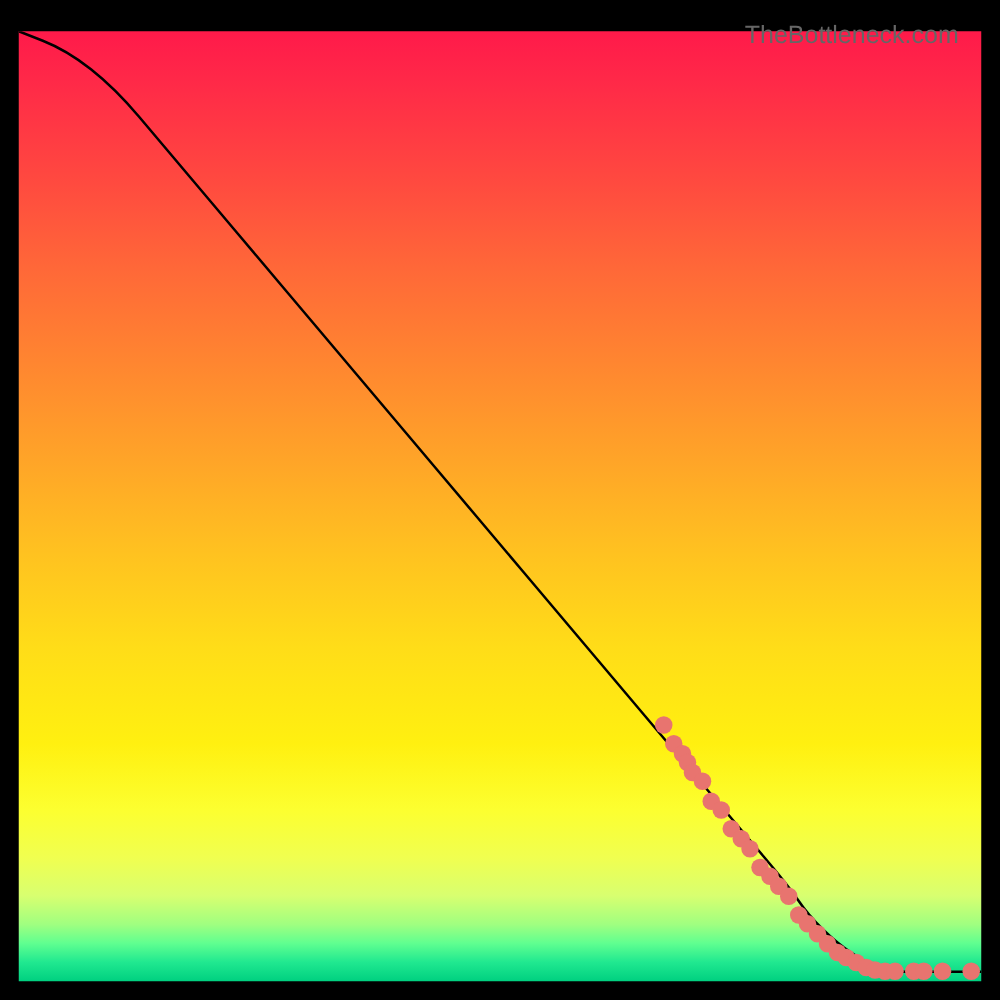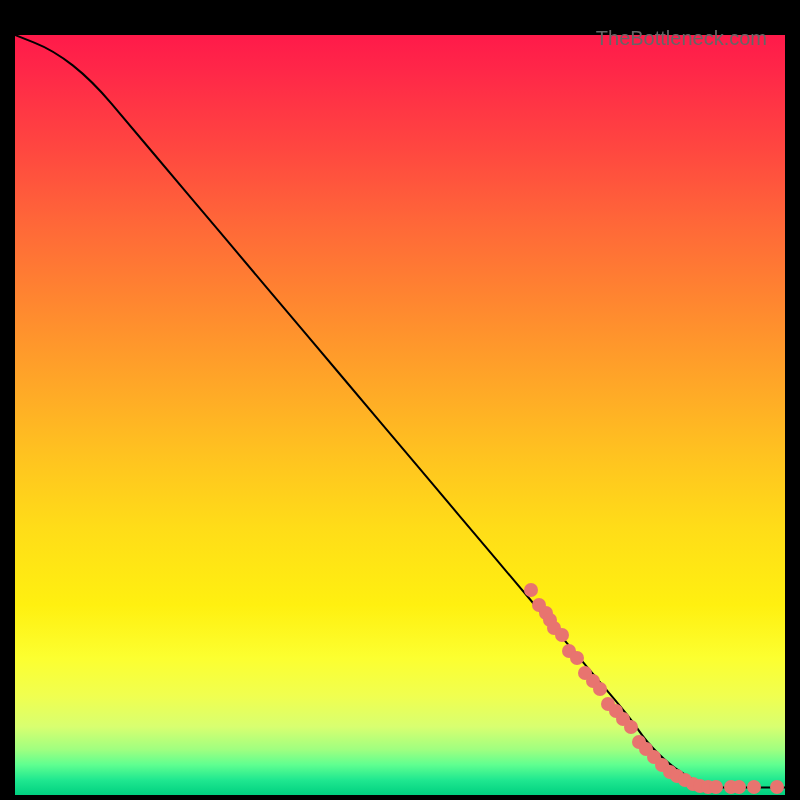--- a/index.html
+++ b/index.html
@@ -9,21 +9,21 @@
     }
     body {
       width: 800px;
       height: 800px;
       background: #000;
       position: relative;
       font-family: Arial, sans-serif;
     }
     .chart-container {
       position: absolute;
-      top: 25px;
+      top: 15px;
       left: 15px;
       width: 770px;
       height: 770px;
     }
     .attribution {
       position: absolute;
       top: 2px;
       right: 18px;
       color: #666;
       font-size: 20px;

